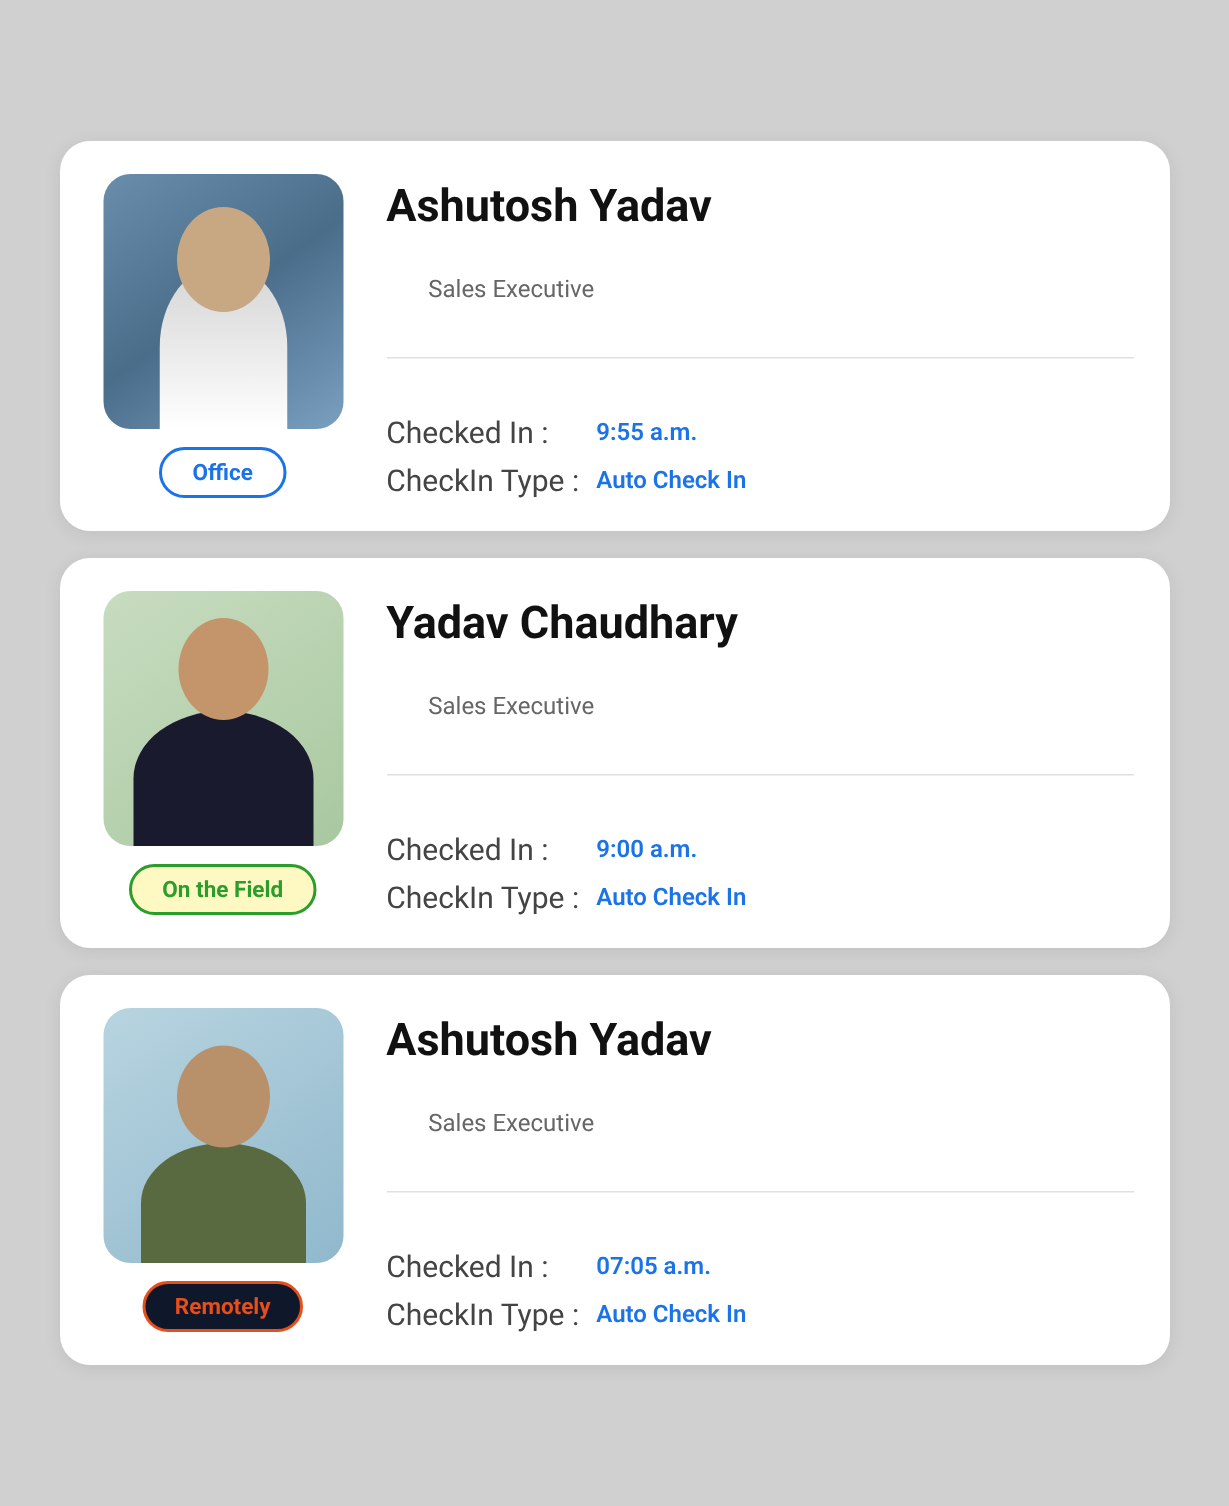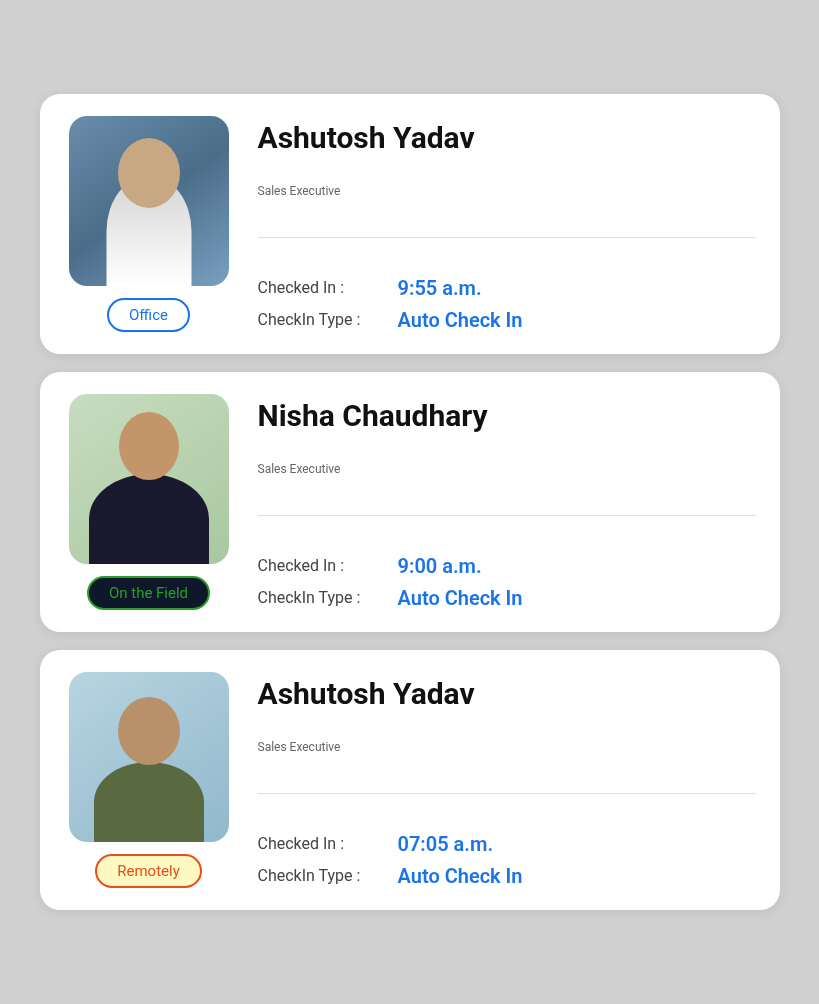--- a/index.html
+++ b/index.html
@@ -136,63 +136,64 @@
       height: 80px;
       background: #5a6a40;
       border-radius: 50% 50% 0 0;
       z-index: 0;
     }
 
     .status-badge {
       border-radius: 50px;
       padding: 6px 20px;
       font-size: 15px;
-      font-weight: 400;
+      font-weight: 700;
       white-space: nowrap;
       border: 2px solid;
     }
 
     .badge-office {
       color: #1a73e8;
       border-color: #1a73e8;
       background: #fff;
     }
 
     .badge-field {
       color: #2a9d2a;
       border-color: #2a9d2a;
-      background: #0f172a;
+      background: #fef9c3;
     }
 
     .badge-remote {
       color: #e84e1a;
       border-color: #e84e1a;
-      background: #fef9c3;
+      background: #0f172a;
     }
 
     .card-right {
       flex: 1;
       display: flex;
       flex-direction: column;
       justify-content: space-between;
       padding-top: 4px;
     }
 
     .employee-name {
       font-size: 30px;
       font-weight: 700;
       color: #111111;
       line-height: 1.2;
       margin-bottom: 4px;
     }
 
     .employee-role {
-      font-size: 12px;
+      font-size: 16px;
       color: #666666;
       margin-bottom: 14px;
+      margin-left: 28px;
     }
 
     .divider {
       height: 1px;
       background: #e0e0e0;
       margin-bottom: 14px;
     }
 
     .info-rows {
       display: flex;
@@ -200,27 +201,27 @@
       gap: 8px;
     }
 
     .info-row {
       display: flex;
       flex-direction: row;
       align-items: center;
     }
 
     .info-label {
-      font-size: 16px;
+      font-size: 20px;
       color: #444444;
       min-width: 140px;
     }
 
     .info-value {
-      font-size: 20px;
+      font-size: 16px;
       font-weight: 600;
       color: #1a73e8;
     }
   </style>
 </head>
 <body>
 
 <div class="cards-container">
 <div class="card">
     <div class="card-left">
@@ -242,21 +243,21 @@
         </div>
       </div>
     </div>
   </div>
     <div class="card">
     <div class="card-left">
       <div class="avatar avatar-2"></div>
       <span class="status-badge badge-field">On the Field</span>
     </div>
     <div class="card-right">
-      <div class="employee-name">Nisha Chaudhary</div>
+      <div class="employee-name">Yadav Chaudhary</div>
       <div class="employee-role">Sales Executive</div>
       <div class="divider"></div>
       <div class="info-rows">
         <div class="info-row">
           <span class="info-label">Checked In :</span>
           <span class="info-value">9:00 a.m.</span>
         </div>
         <div class="info-row">
           <span class="info-label">CheckIn Type :</span>
           <span class="info-value">Auto Check In</span>

